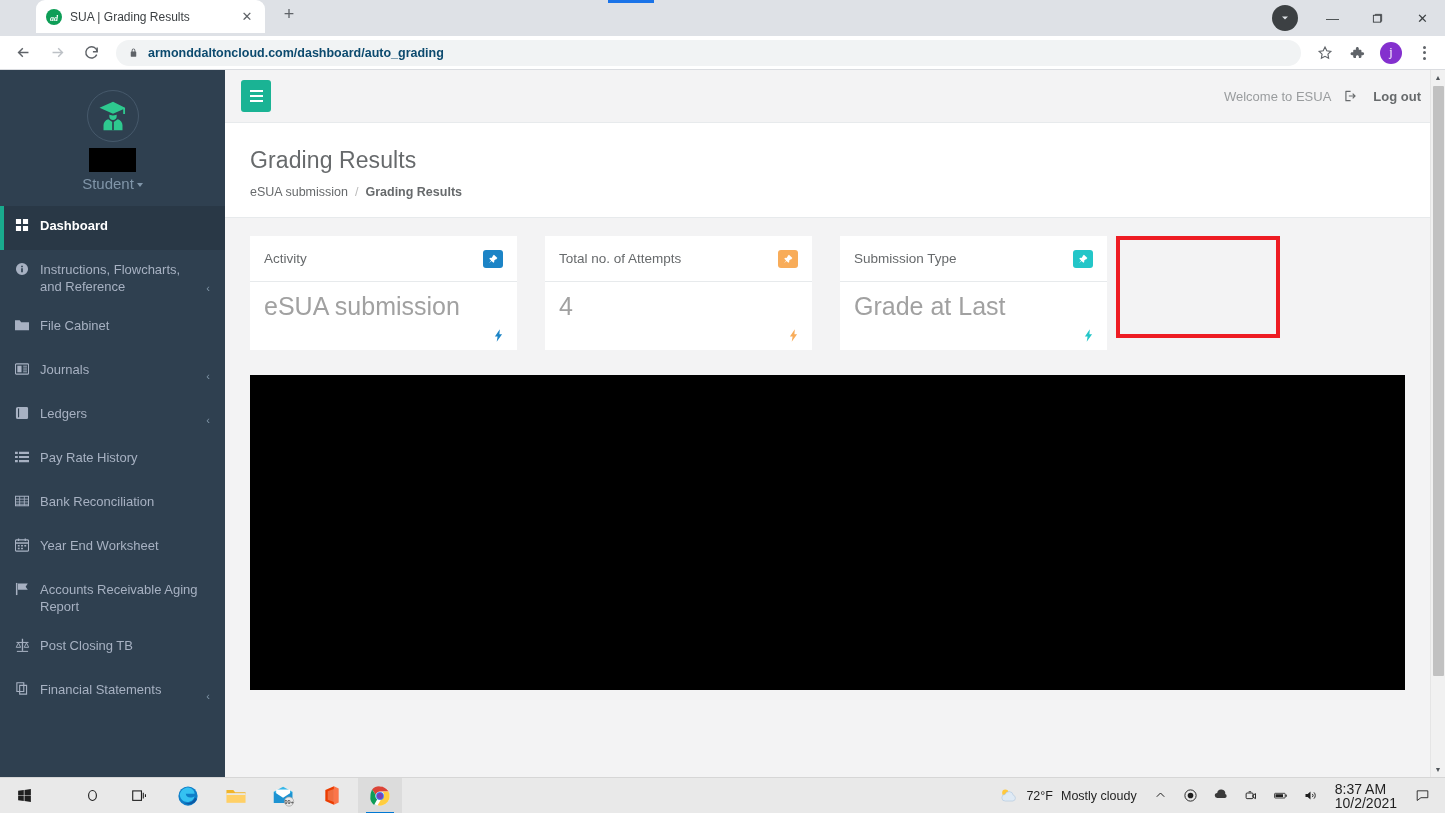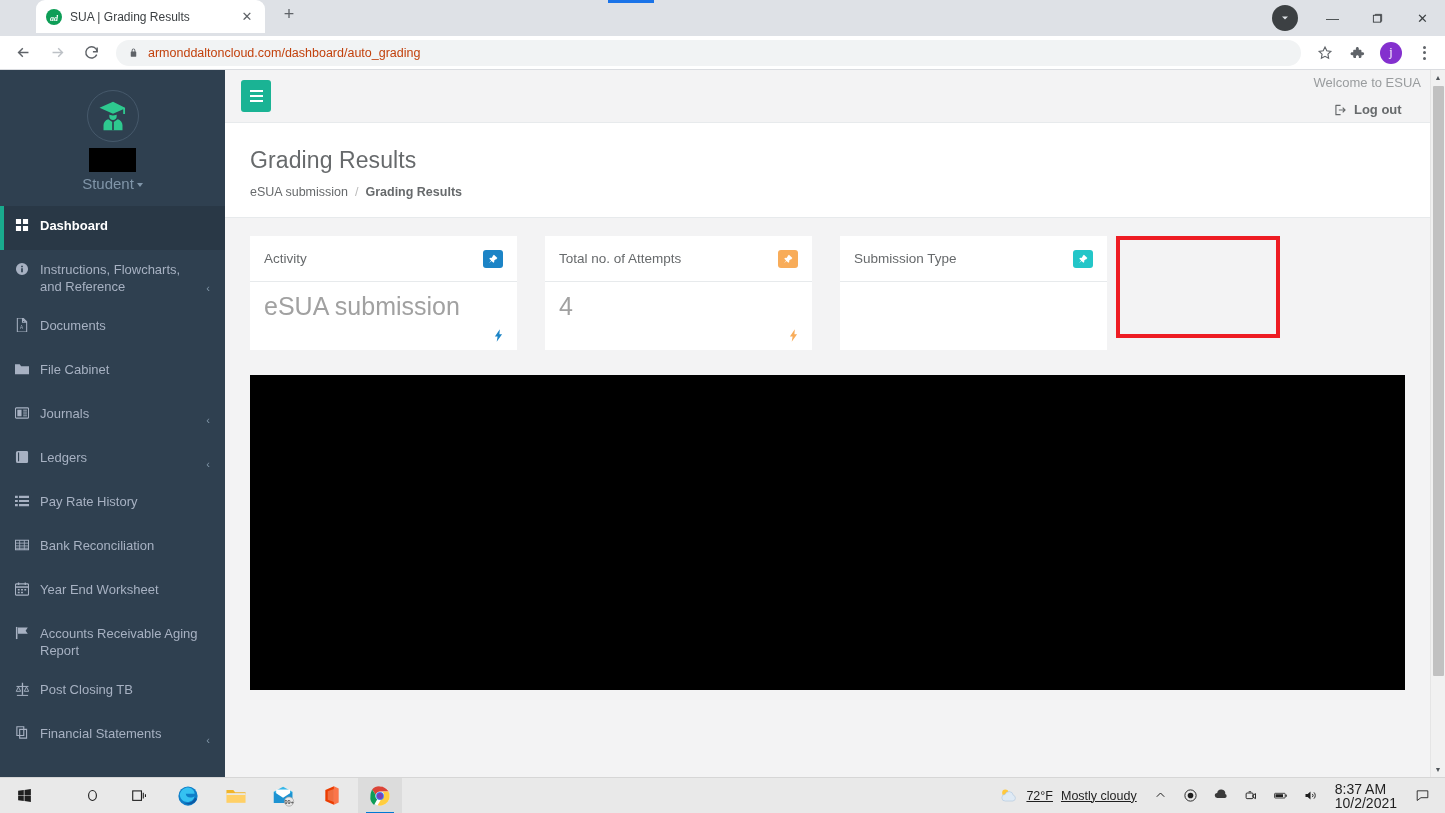--- a/index.html
+++ b/index.html
@@ -82,22 +82,22 @@
   }
   .nav-btn.dim { color: #bdc1c6; }
   .nav-btn svg { width: 17px; height: 17px; }
   .omnibox {
     flex: 1; height: 26px; margin: 0 6px;
     background: #f1f3f4; border-radius: 13px;
     display: flex; align-items: center;
     padding: 0 12px; gap: 9px;
   }
   .omnibox .url {
-    font-size: 12.5px; color: #c2410c;
-    white-space: nowrap; overflow: hidden;
+    font-size: 12.5px; color: #0c4a6e;
+    white-space: nowrap; overflow: hidden; font-weight: bold;
   }
   .lock-icon svg { width: 11px; height: 11px; fill: #5f6368; display:block; }
   .tb-icon {
     width: 28px; height: 28px; flex-shrink: 0;
     display: flex; align-items: center; justify-content: center;
     color: #5f6368;
   }
   .tb-icon svg { width: 16px; height: 16px; }
   .avatar-j {
     width: 22px; height: 22px; border-radius: 50%;
@@ -202,24 +202,23 @@
   .hamburger {
     width: 30px; height: 32px; border-radius: 3px;
     background: #1ab394;
     display: flex; flex-direction: column;
     align-items: center; justify-content: center; gap: 3px;
   }
   .hamburger i { width: 13px; height: 2px; background: #fff; display:block; }
   .topbar-right {
     margin-left: auto; display: flex; align-items: center; gap: 12px;
     padding-right: 10px;
-    flex-direction: column;
   }
   .welcome { font-size: 13px; color: #999c9e; }
-  .logout-wrap { display: flex; align-items: center; gap: 7px; }
+  .logout-wrap { display: flex; align-items: center; gap: 16px; }
   .logout-ico svg { width: 14px; height: 14px; fill: #676a6c; display:block; }
   .logout { font-size: 13px; color: #676a6c; font-weight: bold; }
 
   .pagehead {
     background: #fff; border-bottom: 1px solid #e7eaec;
     padding: 24px 0 18px 25px;
     flex-shrink: 0;
   }
   .page-title {
     font-size: 23px; color: #676a6c; font-weight: normal;
@@ -330,21 +329,21 @@
   .tb-app.active::after {
     content:''; position:absolute; bottom:0; left:8px; right:8px;
     height:2px; background:#0078d4;
   }
   .tray {
     margin-left: auto; display: flex; align-items: center;
     gap: 2px; padding-right: 8px;
   }
   .tray-weather {
     display: flex; align-items: center; gap: 8px;
-    padding: 0 8px; font-size: 12.5px; color: #1f1f1f; text-decoration: underline;
+    padding: 0 8px; font-size: 12.5px; color: #1f1f1f;
   }
   .tray-ico {
     width: 28px; height: 36px;
     display: flex; align-items: center; justify-content: center;
     color: #1f1f1f;
   }
   .tray-ico svg { width: 15px; height: 15px; }
   .tray-clock {
     text-align: left; font-size: 14px; color: #1f1f1f;
     line-height: 14px; padding: 0 8px;
@@ -456,29 +455,20 @@
           <span class="sb-label">Dashboard</span>
         </li>
         <li class="sb-item">
           <span class="sb-ico">
             <svg viewBox="0 0 15 15">
               <path d="M7.5 1a6.5 6.5 0 100 13 6.5 6.5 0 000-13zm.9 10h-1.8V6.6h1.8zm0-5.4h-1.8V3.9h1.8z"></path>
             </svg>
           </span>
           <span class="sb-label">Instructions, Flowcharts, and Reference</span>
           <span class="sb-chev">‹</span>
-        </li>
-        <li class="sb-item">
-          <span class="sb-ico">
-            <svg viewBox="0 0 15 15">
-              <path d="M2.5 0h6l4 4v11h-10zM8 1v3.5h3.5z" fill="none" stroke="currentColor" stroke-width="1.1"></path>
-              <text x="7" y="12" font-size="5" fill="currentColor" text-anchor="middle" font-family="sans-serif">A</text>
-            </svg>
-          </span>
-          <span class="sb-label">Documents</span>
         </li>
         <li class="sb-item">
           <span class="sb-ico">
             <svg viewBox="0 0 15 15">
               <path d="M0 2.5h5l1.6 2H15v8.5H0z"></path>
             </svg>
           </span>
           <span class="sb-label">File Cabinet</span>
         </li>
         <li class="sb-item">
@@ -634,20 +624,28 @@
           </div>
           <div class="card">
             <div class="card-head">
               <span class="card-title">Submission Type</span>
               <span class="pin-badge" style="background:#23c6c8">
                 <svg viewBox="0 0 16 16">
                   <path d="M9.5 1L7 3.5l.6.6-2.2 2.2-1.9-.3L2 7.5l3 3-3.6 4.2 4.2-3.6 3 3 1.5-1.5-.3-1.9 2.2-2.2.6.6L15 6.5z"></path>
                 </svg>
               </span>
             </div>
+            <div class="card-body">
+              <div class="card-value">Grade at Last</div>
+              <span class="bolt" style="color:#23c6c8">
+                <svg viewBox="0 0 10 14" width="9" height="13" style="display:block">
+                  <path d="M6.5 0L1 8h3l-1 6 6-8.5H6z" fill="#23c6c8"></path>
+                </svg>
+              </span>
+            </div>
           </div>
         </div>
       <div class="black-panel"></div>
     </div>
 
     <div class="card-hl" id="card-highlight" style="border-color: rgb(238, 28, 35); left: 891px; top: 166px; width: 164px; height: 102px;"></div>
   </main>
 
   <div class="page-scroll">
     <div class="ps-arrow">▲</div>

